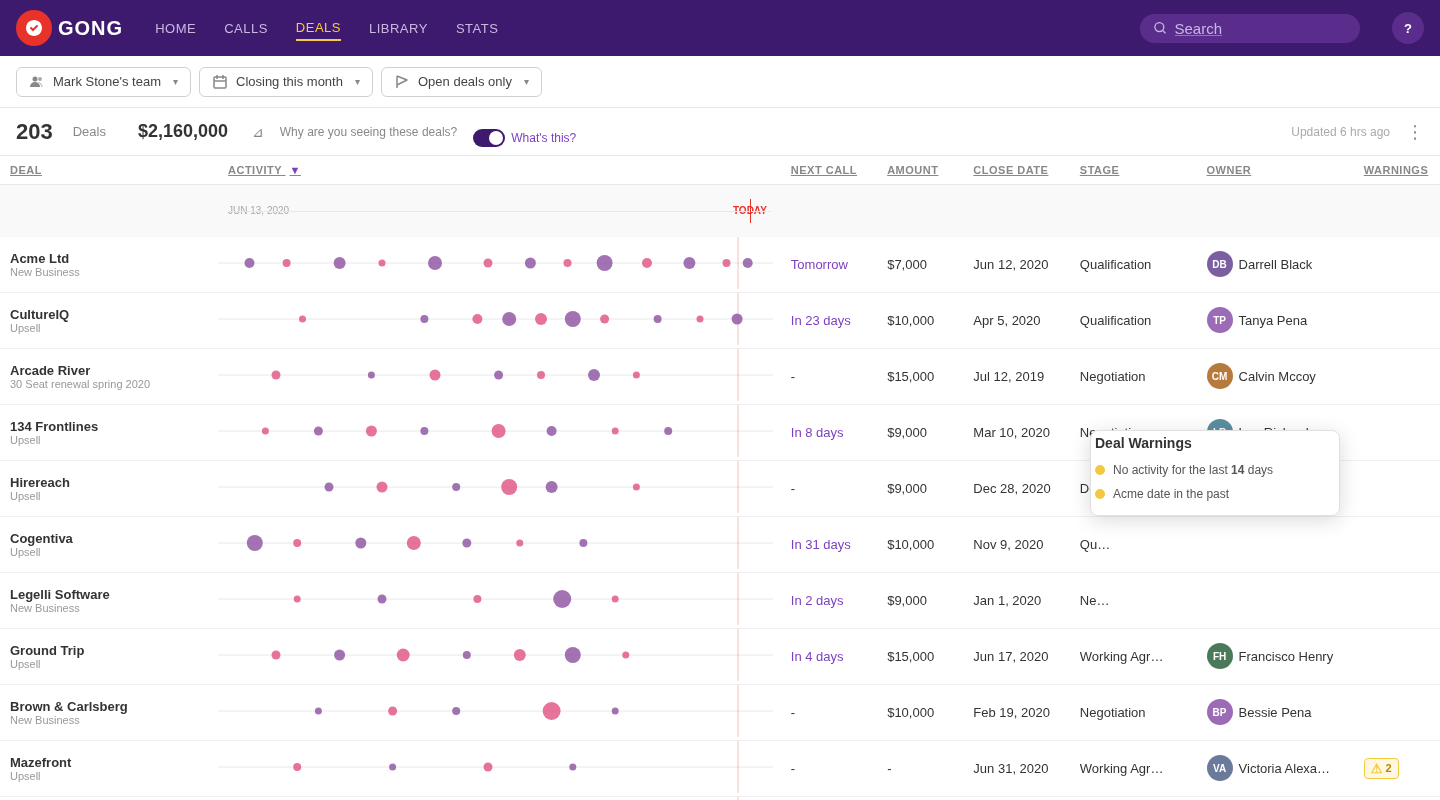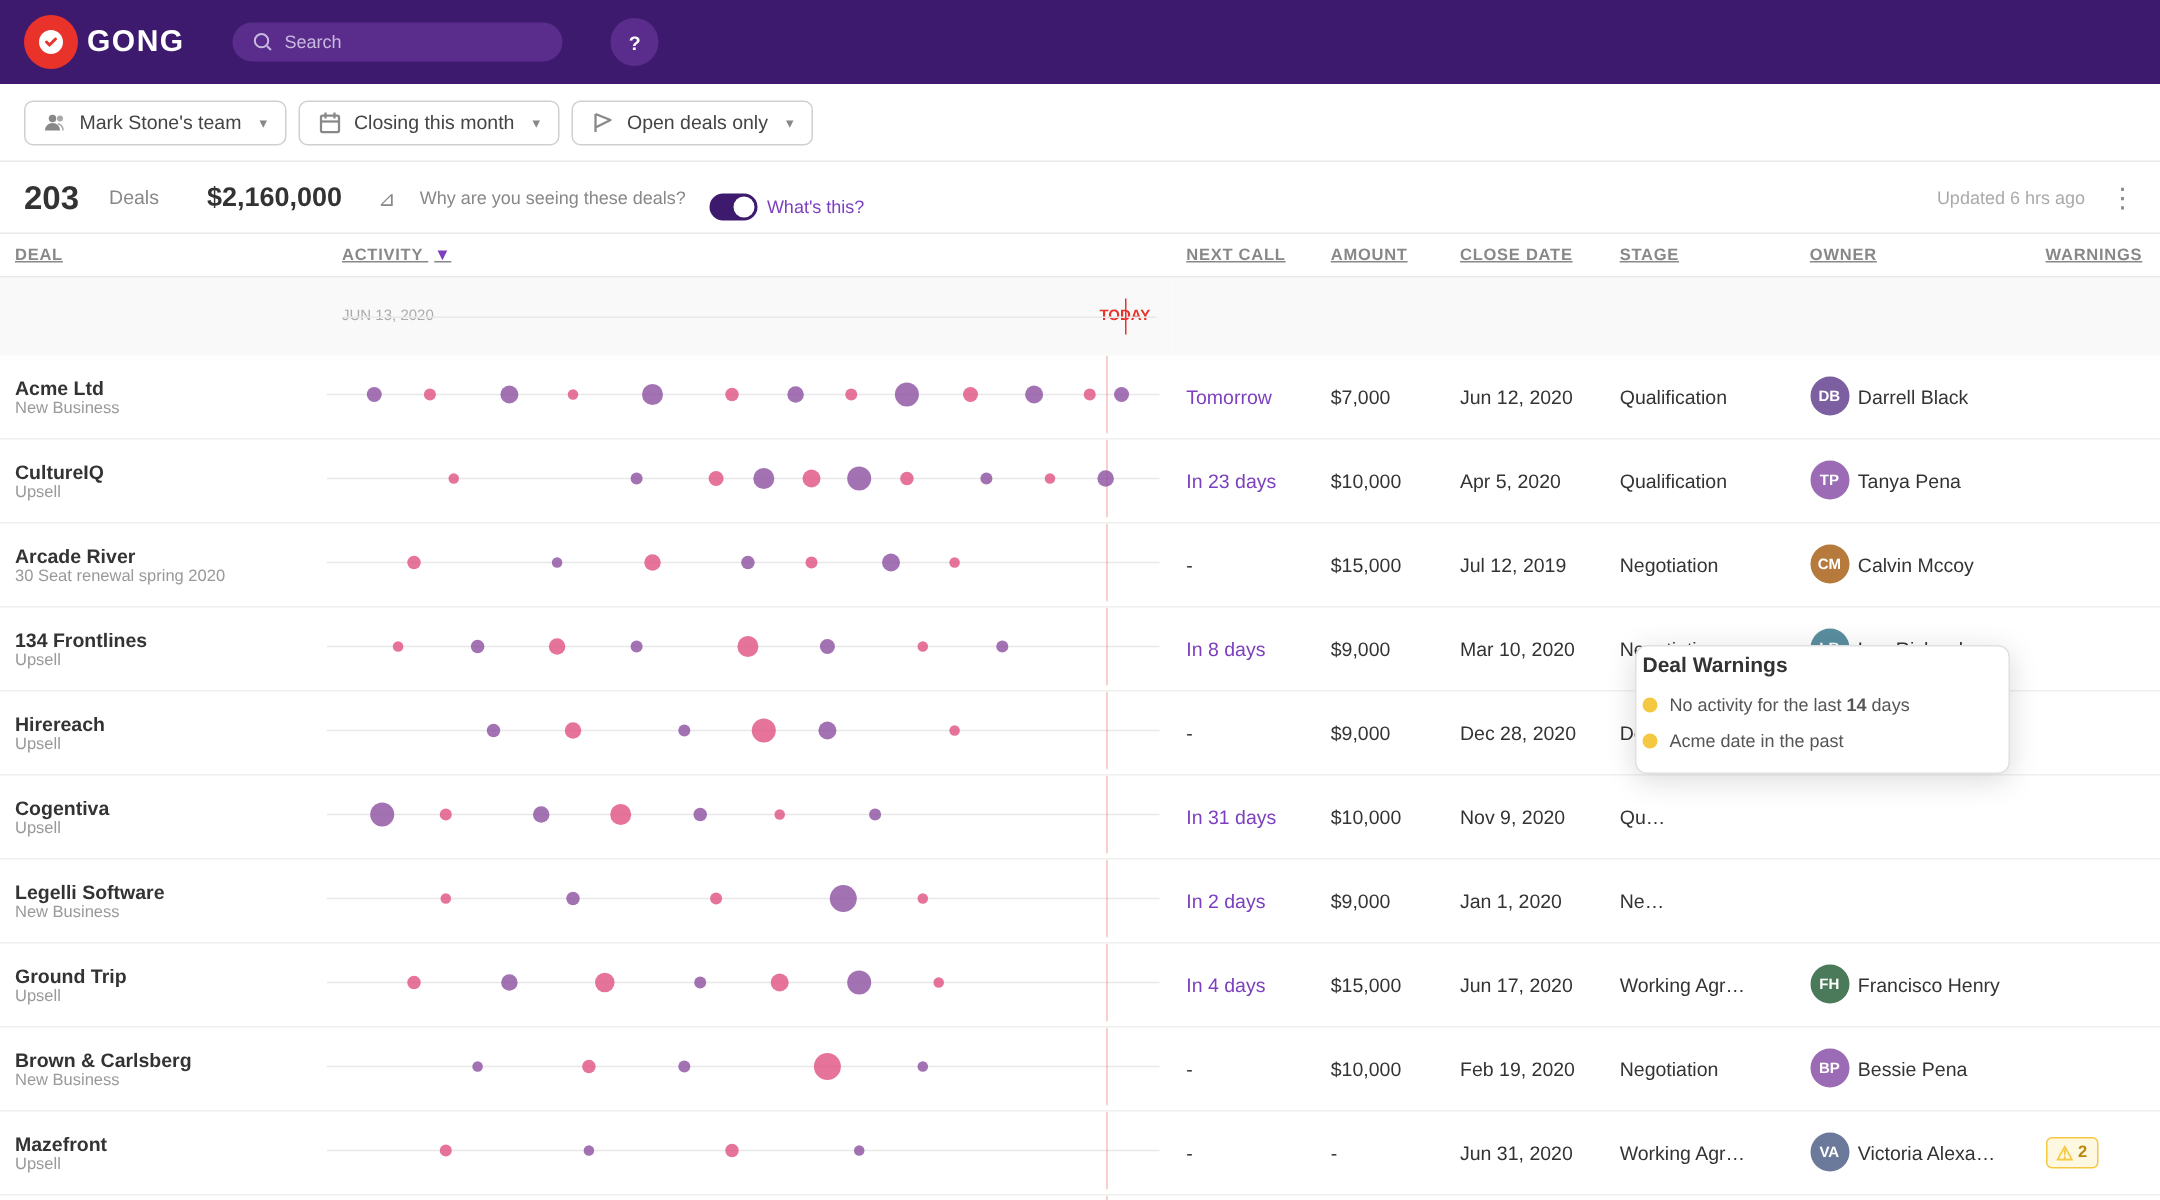--- a/index.html
+++ b/index.html
@@ -7,21 +7,21 @@
 
     
     .nav { background: #3d1a6e; display: flex; align-items: center; height: 56px; padding: 0 16px; gap: 32px; }
     .nav-logo { display: flex; align-items: center; gap: 6px; }
     .nav-logo-mark { background: #e8322a; border-radius: 50%; width: 36px; height: 36px; display: flex; align-items: center; justify-content: center; }
     .nav-logo-text { color: white; font-size: 20px; font-weight: 700; letter-spacing: 1px; }
     .nav-links { display: flex; gap: 28px; align-items: center; flex: 1; }
     .nav-link { color: #c9b8e0; font-size: 13px; font-weight: 500; text-decoration: none; letter-spacing: 0.5px; cursor: pointer; padding: 4px 0; }
     .nav-link.active { color: #f7c948; border-bottom: 2px solid #f7c948; }
     .nav-search { display: flex; align-items: center; background: #5a2d8c; border-radius: 20px; padding: 6px 14px; gap: 8px; width: 220px; }
-    .nav-search input { background: none; border: none; outline: none; color: #fde047; font-size: 12px; width: 100%; }
+    .nav-search input { background: none; border: none; outline: none; color: #14b8a6; font-size: 15px; width: 100%; text-decoration: underline; }
     .nav-search input::placeholder { color: #c9b8e0; }
     .nav-help { background: #5a2d8c; border-radius: 50%; width: 32px; height: 32px; display: flex; align-items: center; justify-content: center; color: white; font-weight: 700; cursor: pointer; }
 
     
     .filter-bar { background: white; border-bottom: 1px solid #e8e8e8; display: flex; align-items: center; padding: 0 16px; height: 52px; gap: 8px; }
     .filter-chip { display: flex; align-items: center; gap: 8px; border: 1px solid #d0d0d0; border-radius: 6px; padding: 6px 12px; cursor: pointer; background: white; font-size: 13px; color: #444; }
     .filter-chip svg { width: 16px; height: 16px; fill: #888; }
     .filter-chip-arrow { color: #888; font-size: 10px; margin-left: 4px; }
 
     
@@ -61,20 +61,27 @@
 
 <nav class="nav">
   <div class="nav-logo">
     <div class="nav-logo-mark">
       <svg width="20" height="20" viewBox="0 0 20 20">
           <path d="M10 2C5.6 2 2 5.6 2 10s3.6 8 8 8 8-3.6 8-8-3.6-8-8-8z" fill="white"></path>
           <path d="M13 8l-4 4-2-2" stroke="#e8322a" stroke-width="2" fill="none" stroke-linecap="round"></path>
         </svg>
     </div>
     <span class="nav-logo-text">GONG</span>
+  </div>
+  <div class="nav-links">
+    <span class="nav-link">HOME</span>
+    <span class="nav-link">CALLS</span>
+    <span class="nav-link active">DEALS</span>
+    <span class="nav-link">LIBRARY</span>
+    <span class="nav-link">STATS</span>
   </div>
   <div class="nav-search">
     <svg width="14" height="14" viewBox="0 0 14 14" fill="none">
       <circle cx="6" cy="6" r="5" stroke="#c9b8e0" stroke-width="1.5"></circle>
       <line x1="10" y1="10" x2="13" y2="13" stroke="#c9b8e0" stroke-width="1.5"></line>
     </svg>
     <input type="text" placeholder="Search" style="">
   </div>
   <div class="nav-help">?</div>
 </nav>

